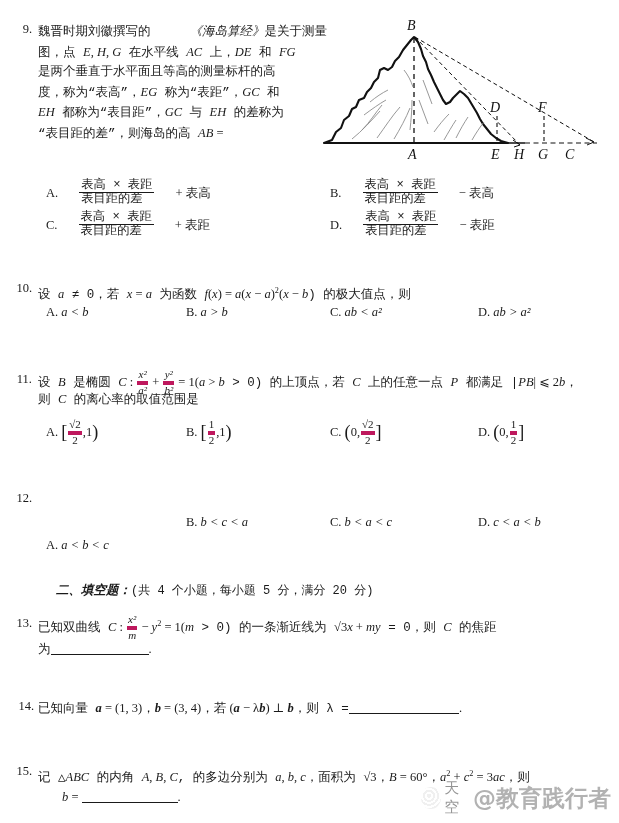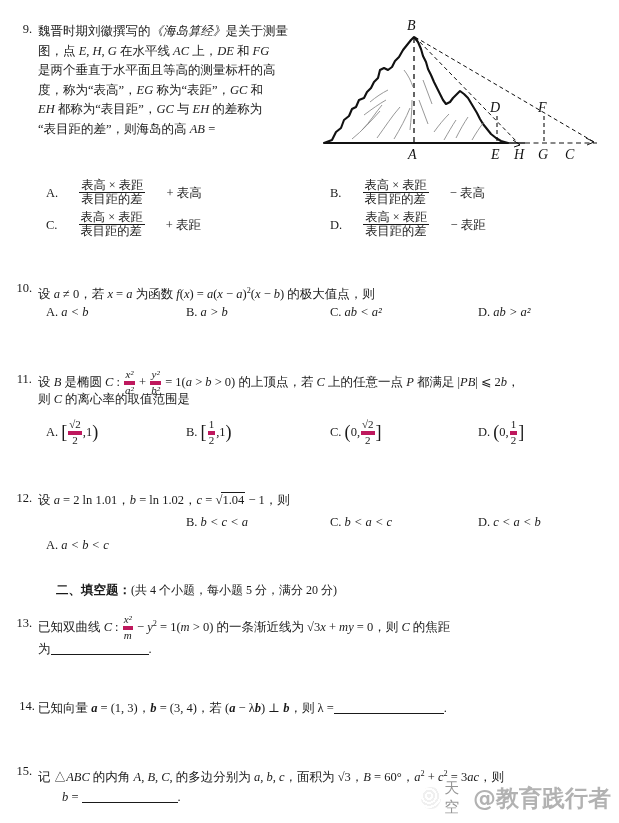--- a/index.html
+++ b/index.html
@@ -15,21 +15,21 @@
     color: #1a1a1a;
     overflow: hidden;
   }
   .page {
     position: relative;
     width: 619px;
     height: 823px;
   }
 
   
-  .cn { font-family: Liberation Serif, serif; }
+  .cn { font-family: Liberation Mono, monospace; }
   .mi { font-family: "Liberation Serif", "DejaVu Serif", serif; font-style: italic; }
   .mn { font-family: "Liberation Serif", "DejaVu Serif", serif; font-style: normal; }
   .bvec { font-family: "Liberation Serif", serif; font-style: italic; font-weight: bold; }
 
   .qnum {
     position: absolute;
     font-family: "Liberation Serif", serif;
     font-size: 12.5px;
     text-align: right;
   }
@@ -93,20 +93,21 @@
 
   
   .sec-head {
     position: absolute;
     font-size: 12.5px;
     white-space: nowrap;
   }
   .sec-head .bold {
     font-family: "DejaVu Sans", sans-serif;
     font-weight: bold;
+    font-style: italic;
   }
 
   
   .blank {
     display: inline-block;
     border-bottom: 1.3px solid #1a1a1a;
     vertical-align: -2px;
   }
 
   
@@ -160,21 +161,21 @@
 </style>
 </head>
 <body>
 
 <div class="page">
 
   <div class="qnum" style="left:6px; top:22px; width:26px;">9.</div>
 
   <div class="qbody" style="left:38px; top:22px; width:280px;">
     <div class="qline">
-      <span class="cn">魏晋时期刘徽撰写的</span><span class="cn" style="font-style:italic;">《海岛算经》</span><span class="cn">是关于测量</span>
+      <span class="cn">魏晋时期刘徽撰写的</span><span class="cn" style="font-style:italic;padding-left:39px;">《海岛算经》</span><span class="cn">是关于测量</span>
     </div>
     <div class="qline">
       <span class="cn">图，点 </span><span class="mi">E</span><span class="mn">, </span><span class="mi">H</span><span class="mn">, </span><span class="mi">G</span><span class="cn"> 在水平线 </span><span class="mi">AC</span><span class="cn"> 上，</span><span class="mi">DE</span><span class="cn"> 和 </span><span class="mi">FG</span>
     </div>
     <div class="qline cn">是两个垂直于水平面且等高的测量标杆的高</div>
     <div class="qline">
       <span class="cn">度，称为“表高”，</span><span class="mi">EG</span><span class="cn"> 称为“表距”，</span><span class="mi">GC</span><span class="cn"> 和</span>
     </div>
     <div class="qline">
       <span class="mi">EH</span><span class="cn"> 都称为“表目距”，</span><span class="mi">GC</span><span class="cn"> 与 </span><span class="mi">EH</span><span class="cn"> 的差称为</span>
@@ -321,23 +322,20 @@
   <div class="choice" style="left:330px; top:420px;">
     <span class="clab">C.</span>
     <span class="brk">(</span><span class="mn">0</span><span class="mn">,</span><span class="sfrac"><span class="num mn">√2</span><span class="den mn">2</span></span><span class="brk">]</span>
   </div>
   <div class="choice" style="left:478px; top:420px;">
     <span class="clab">D.</span>
     <span class="brk">(</span><span class="mn">0</span><span class="mn">,</span><span class="sfrac"><span class="num mn">1</span><span class="den mn">2</span></span><span class="brk">]</span>
   </div>
 
   <div class="qnum" style="left:2px; top:491px; width:30px;">12.</div>
-  <div class="qline" style="position:absolute; left:38px; top:491px;">
-    <span class="cn">设 </span><span class="mi">a</span><span class="cn"> = 2 ln 1.01，</span><span class="mi">b</span><span class="cn"> = ln 1.02，</span><span class="mi">c</span><span class="mn"> = </span><span class="rad"><span class="sign mn">√</span><span class="bar mn">1.04</span></span><span class="cn"> − 1，则</span>
-  </div>
   <div class="choice" style="left:46px; top:515px;margin-top:23px;">
     <span class="clab">A.</span>
     <span class="mi">a &lt; b &lt; c</span>
   </div>
   <div class="choice" style="left:186px; top:515px;">
     <span class="clab">B.</span>
     <span class="mi">b &lt; c &lt; a</span>
   </div>
   <div class="choice" style="left:330px; top:515px;">
     <span class="clab">C.</span>
@@ -353,21 +351,21 @@
   </div>
 
   <div class="qnum" style="left:2px; top:616px; width:30px;">13.</div>
   <div class="qline" style="position:absolute; left:38px; top:614px;">
     <span class="cn">已知双曲线 </span><span class="mi">C</span><span class="mn"> : </span><span class="sfrac"><span class="num mi">x²</span><span class="den mi">m</span></span><span class="mn"> − </span><span class="mi">y</span><sup class="e">2</sup><span class="mn"> = 1(</span><span class="mi">m</span><span class="cn"> &gt; 0) 的一条渐近线为 </span><span class="mn">√3</span><span class="mi">x</span><span class="mn"> + </span><span class="mi">m</span><span class="mi">y</span><span class="cn"> = 0，则 </span><span class="mi">C</span><span class="cn"> 的焦距</span>
   </div>
   <div class="qline" style="position:absolute; left:38px; top:640px;">
     <span class="cn">为</span><span class="blank" style="width:98px;"></span><span class="mn">.</span>
   </div>
 
-  <div class="qnum" style="left:12px; top:699px; width:30px;text-align:center;">14.</div>
+  <div class="qnum" style="left:4px; top:699px; width:30px;">14.</div>
   <div class="qline" style="position:absolute; left:38px; top:699px;">
     <span class="cn">已知向量 </span><span class="bvec">a</span><span class="mn"> = (1, 3)，</span><span class="bvec">b</span><span class="mn"> = (3, 4)，若 (</span><span class="bvec">a</span><span class="mn"> − λ</span><span class="bvec">b</span><span class="mn">) ⊥ </span><span class="bvec">b</span><span class="cn">，则 λ =</span><span class="blank" style="width:110px;"></span><span class="mn">.</span>
   </div>
 
   <div class="qnum" style="left:2px; top:764px; width:30px;">15.</div>
   <div class="qline" style="position:absolute; left:38px; top:764px;">
     <span class="cn">记 △</span><span class="mi">ABC</span><span class="cn"> 的内角 </span><span class="mi">A</span><span class="mn">, </span><span class="mi">B</span><span class="mn">, </span><span class="mi">C</span><span class="cn">, 的多边分别为 </span><span class="mi">a</span><span class="mn">, </span><span class="mi">b</span><span class="mn">, </span><span class="mi">c</span><span class="cn">，面积为 </span><span class="mn">√3</span><span class="cn">，</span><span class="mi">B</span><span class="mn"> = 60°，</span><span class="mi">a</span><sup class="e">2</sup><span class="mn"> + </span><span class="mi">c</span><sup class="e">2</sup><span class="mn"> = 3</span><span class="mi">ac</span><span class="cn">，则</span>
   </div>
   <div class="qline" style="position:absolute; left:62px; top:788px;">
     <span class="mi">b</span><span class="mn"> = </span><span class="blank" style="width:96px;"></span><span class="mn">.</span>

